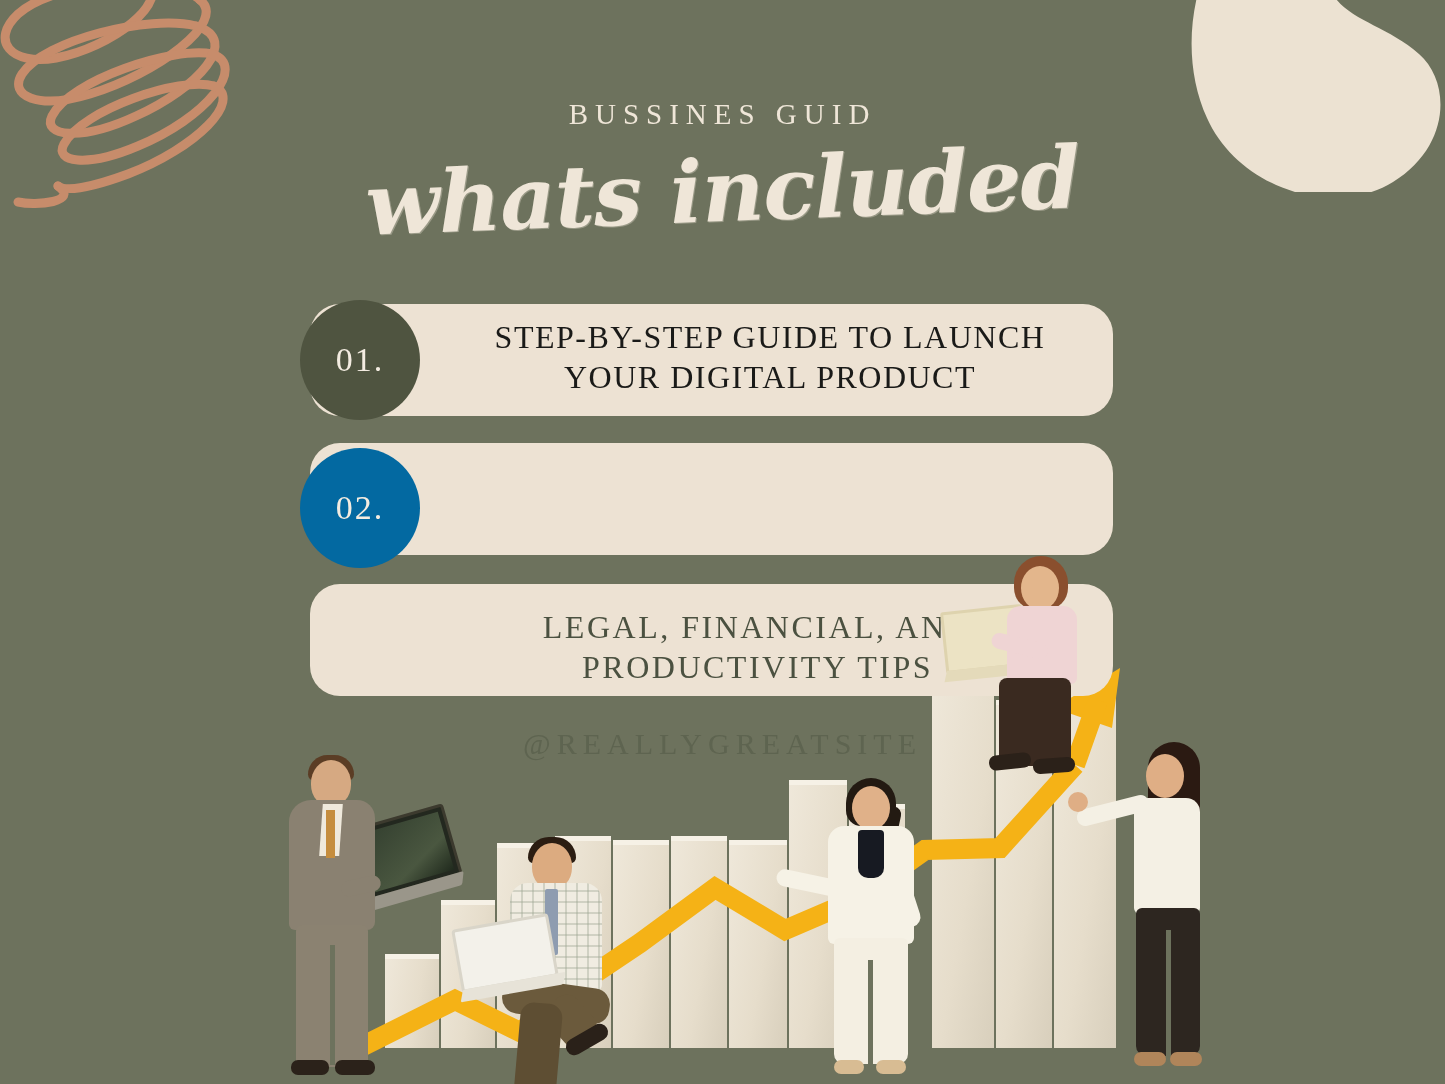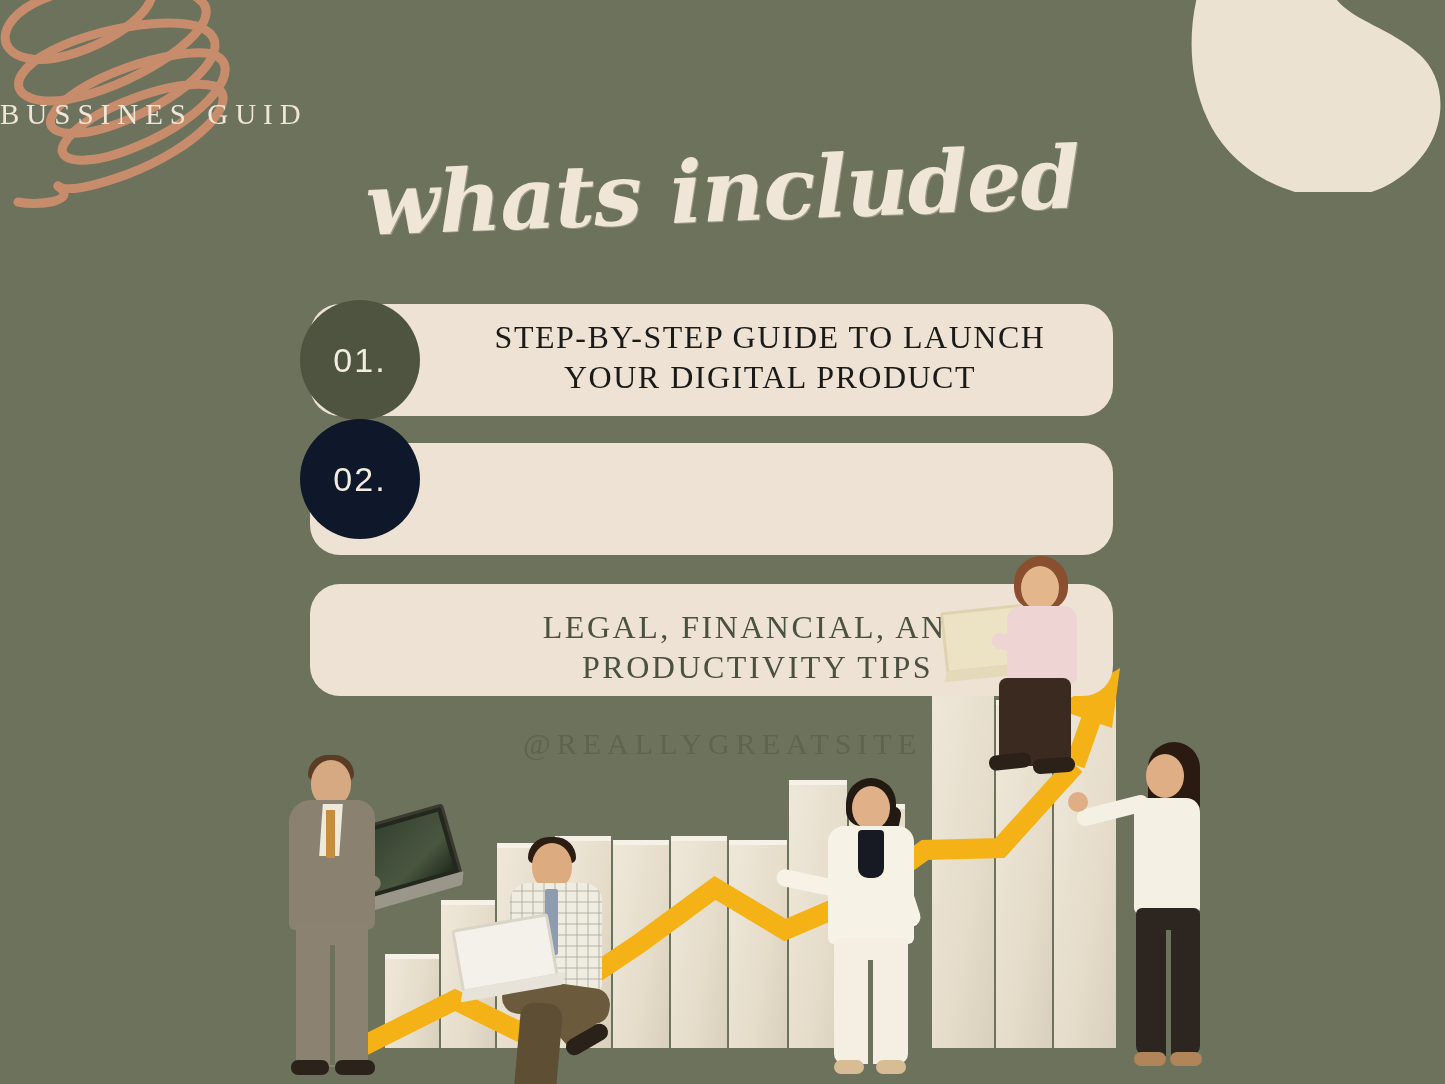--- a/index.html
+++ b/index.html
@@ -27,21 +27,21 @@
     position:absolute;
     right:-6px; top:-58px;
     width:300px; height:250px;
     pointer-events:none;
   }
 
   
   .eyebrow{
     position:absolute;
     top:98px; left:0; right:0;
-    text-align:left;
+    text-align:center;
     color:#efe6d8;
     font-family:"Liberation Serif", serif;
     font-size:29px;
     letter-spacing:7px;
     font-weight:400;
   }
   .script-title{
     position:absolute;
     top:140px; left:0; right:0;
     text-align:center;
@@ -68,26 +68,26 @@
   #pill-2{top:443px;}
   #pill-3{top:584px;}
 
   .badge{
     position:absolute;
     left:300px;
     width:120px;height:120px;
     border-radius:50%;
     display:flex;align-items:center;justify-content:center;
     color:#f3ece1;
-    font-family:Liberation Sans, sans-serif;
+    font-family:Liberation Serif, serif;
     font-size:34px;
     letter-spacing:2px;
   }
   #badge-1{top:300px;background:#4f5440;}
-  #badge-2{top:419px;background:#0f172a;}
+  #badge-2{top:448px;background:#0369a1;}
   #badge-3{top:578px;background:#4f5440;}
 
   .pill-text{
     position:absolute;
     left:390px;
     width:735px;
     text-align:center;
     font-family:"Liberation Serif", serif;
     line-height:1.24;
     white-space:pre-line;

